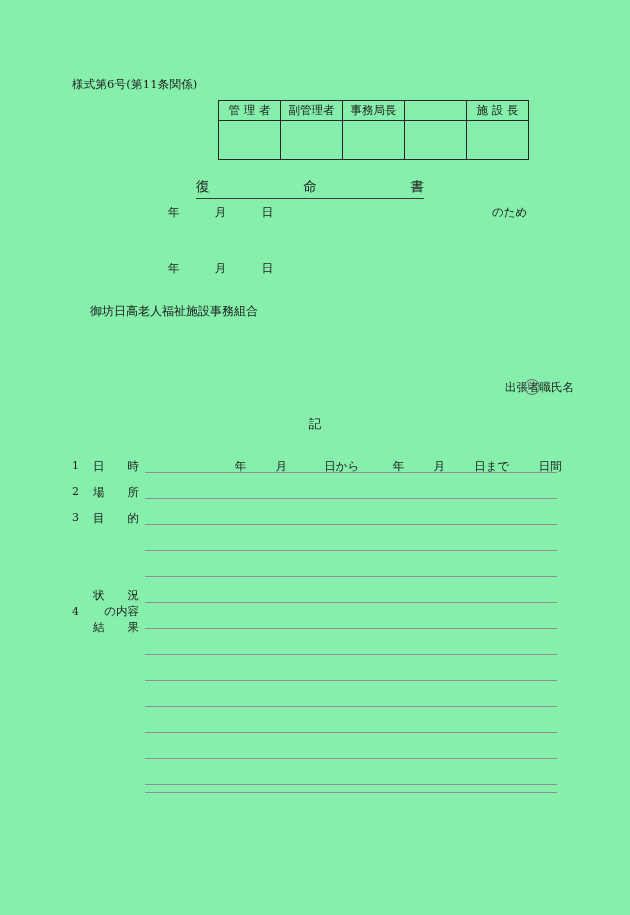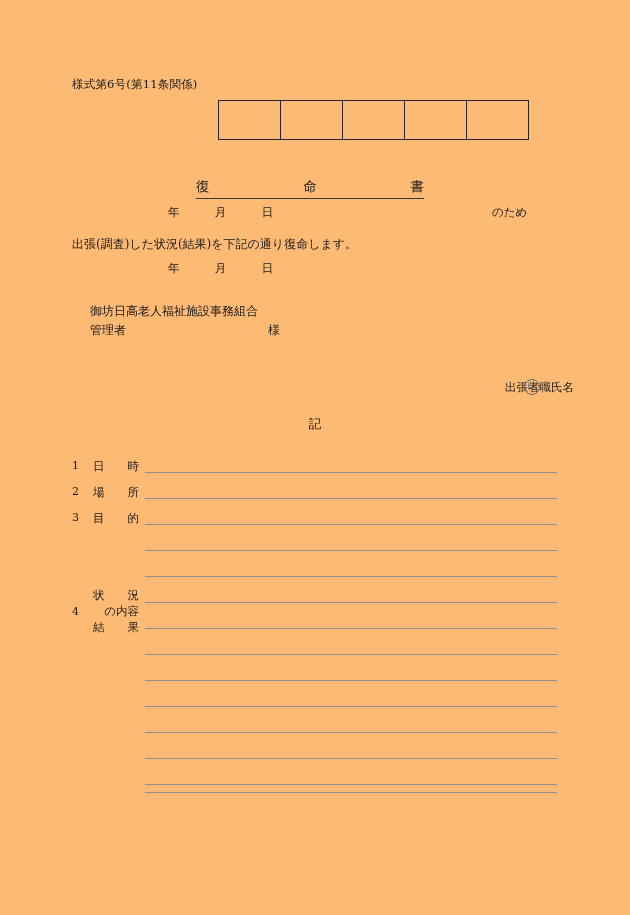--- a/index.html
+++ b/index.html
@@ -8,21 +8,21 @@
     background: #ffffff;
   }
   body {
     font-family: "DejaVu Serif", "Liberation Serif", serif;
     color: #1a1a1a;
   }
   #page {
     position: relative;
     width: 630px;
     height: 915px;
-    background: #fdba74;
+    background: #86efac;
     overflow: hidden;
   }
   .abs { position: absolute; }
   .jp { font-family: "DejaVu Serif", "Liberation Serif", serif; }
 
   
   #form-code {
     left: 72px; top: 77px;
     font-size: 11.5px;
     letter-spacing: 0.2px;
@@ -191,20 +191,27 @@
 </style>
 </head>
 <body>
 
 <div id="page">
 
   <div class="abs jp" id="form-code">様式第6号(第11条関係)</div>
 
   <table id="approval-table" class="abs jp">
     <tbody>
+        <tr class="head">
+      <td class="col-w">管 理 者</td>
+      <td class="col-w">副管理者</td>
+      <td class="col-w">事務局長</td>
+      <td class="col-w"></td>
+      <td class="col-w">施 設 長</td>
+    </tr>
     <tr class="body">
       <td class="col-w"></td>
       <td class="col-w"></td>
       <td class="col-w"></td>
       <td class="col-w"></td>
       <td class="col-w"></td>
     </tr>
   </tbody>
     </table>
 
@@ -216,45 +223,56 @@
 
   <div class="abs jp" id="date-line-1">
     <span>年</span>
     <span class="gap"></span>
     <span>月</span>
     <span class="gap"></span>
     <span>日</span>
   </div>
   <div class="abs jp" id="purpose-suffix">のため</div>
 
-  <div class="abs jp" id="statement">出張(調査)した状況(結果)を下記の通り復命します。</div>
 
   <div class="abs jp" id="date-line-2">
     <span>年</span>
     <span class="gap"></span>
     <span>月</span>
     <span class="gap"></span>
     <span>日</span>
   </div>
 
   <div class="abs jp" id="org-name">御坊日高老人福祉施設事務組合</div>
-  <div class="abs jp" id="addressee-row">
-    <span>管理者</span>
-    <span>様</span>
-  </div>
 
   <div class="abs jp" id="traveler-label">出張者職氏名</div>
   <div class="abs jp" id="seal-mark">印</div>
 
   <div class="abs jp" id="ki-marker">記</div>
 
   <div class="abs jp item-num" id="item1-num">1</div>
   <div class="abs jp item-label" id="item1-label">
     <span>日</span>
     <span>時</span>
+  </div>
+  <div class="abs jp" id="item1-fields">
+    <span class="g1"></span>
+    <span>年</span>
+    <span class="g2"></span>
+    <span>月</span>
+    <span class="g3"></span>
+    <span>日から</span>
+    <span class="g4"></span>
+    <span>年</span>
+    <span class="g5"></span>
+    <span>月</span>
+    <span class="g6"></span>
+    <span>日まで</span>
+    <span class="g6"></span>
+    <span>日間</span>
   </div>
 
   <div class="abs jp item-num" id="item2-num">2</div>
   <div class="abs jp item-label" id="item2-label">
     <span>場</span>
     <span>所</span>
   </div>
 
   <div class="abs jp item-num" id="item3-num">3</div>
   <div class="abs jp item-label" id="item3-label">

